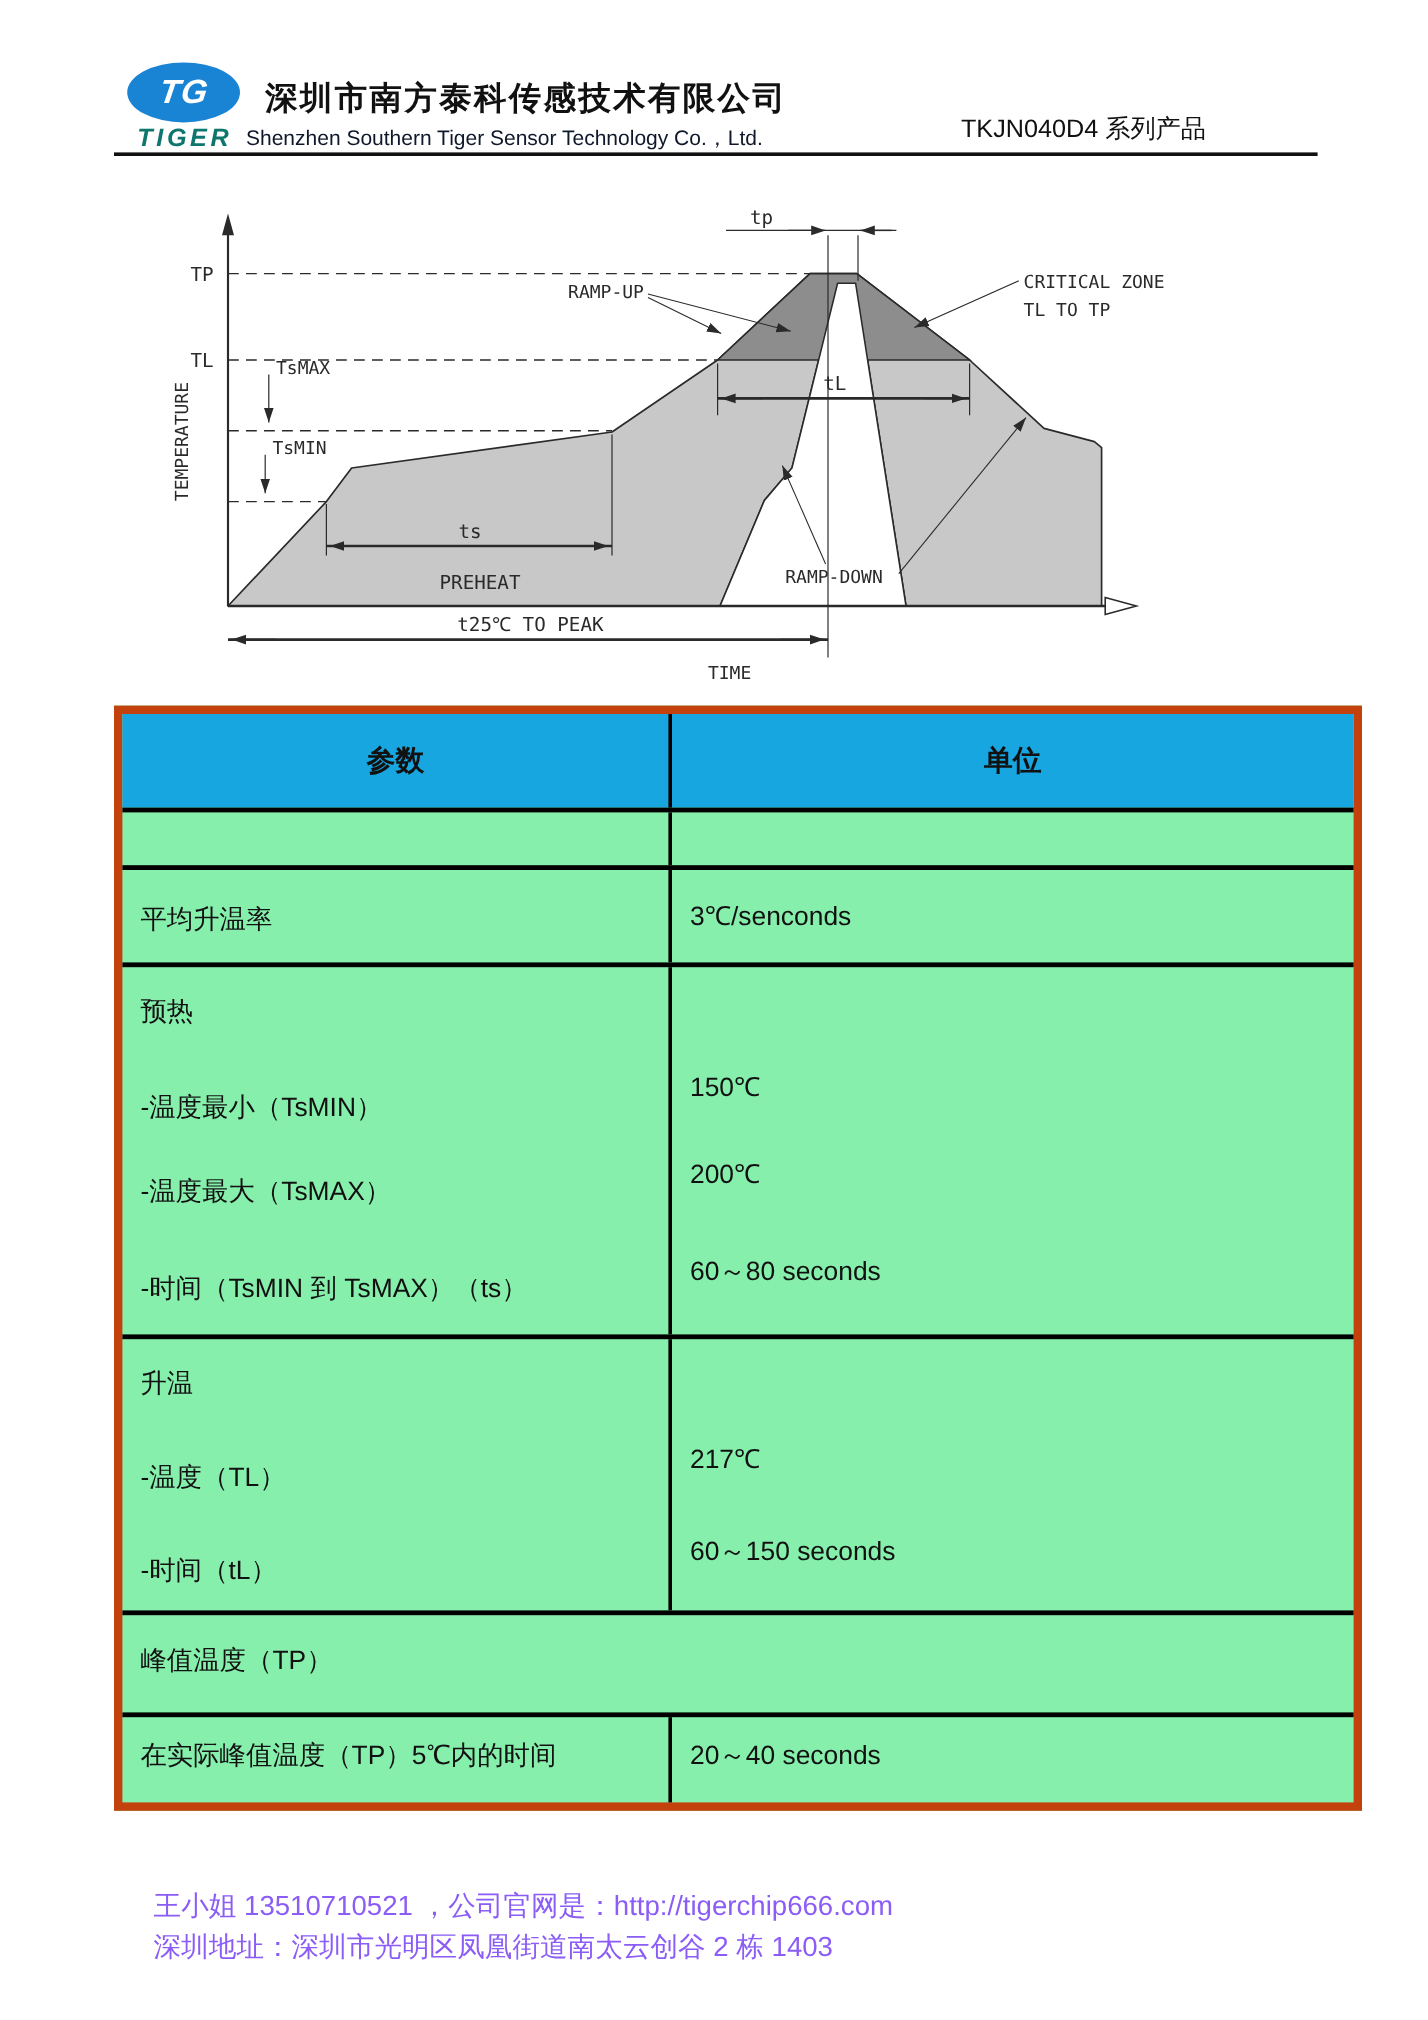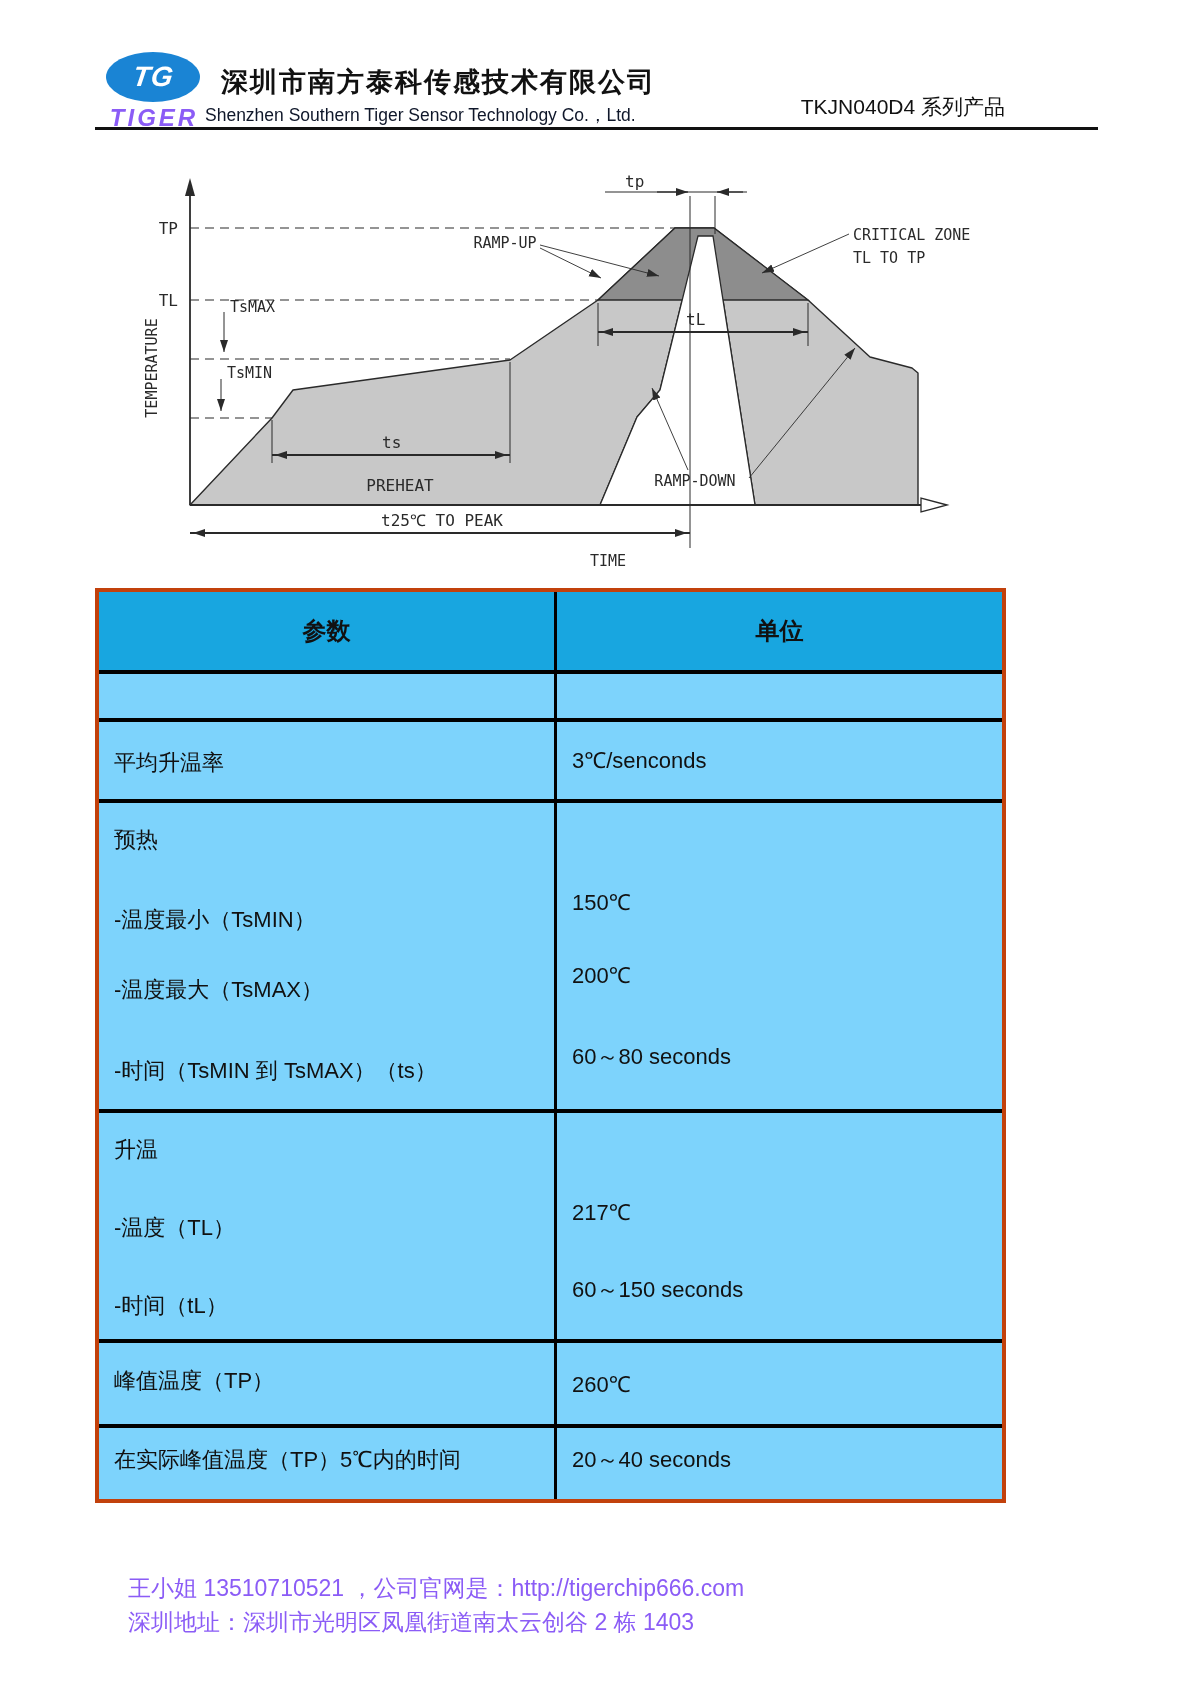--- a/index.html
+++ b/index.html
@@ -10,33 +10,33 @@
   }
   *{margin:0;padding:0;box-sizing:border-box}
   html,body{background:#fff}
   body{font-family:"Liberation Sans",sans-serif;color:#111}
   .page{position:relative;width:1190px;height:1683px;background:#fff;overflow:hidden}
 
   
   .logo{position:absolute;left:106px;top:52px;width:96px;text-align:center}
   .logo-ellipse{width:94px;height:50px;border-radius:50%;background:#1a84d4;display:flex;align-items:center;justify-content:center}
   .logo-tg{color:#fff;font-weight:bold;font-style:italic;font-size:28px;letter-spacing:1px;transform:skewX(-8deg)}
-  .logo-word{margin-top:2px;color:#8b5cf6;font-weight:bold;font-style:italic;font-size:24px;letter-spacing:3px}
+  .logo-word{margin-top:2px;color:#0f766e;font-weight:bold;font-style:italic;font-size:21px;letter-spacing:3px}
   .company-cn{position:absolute;left:221px;top:64px;font-size:27px;font-weight:bold;letter-spacing:2px}
   .company-en{position:absolute;left:205px;top:103px;font-size:17.5px;color:#0f172a}
   .product-series{position:absolute;left:780px;top:93px;width:225px;text-align:right;font-size:21px}
   .header-rule{position:absolute;left:95px;top:127px;width:1003px;height:3px;background:#111}
 
   
   .diagram{position:absolute;left:135px;top:160px;width:870px;height:420px}
   .diagram svg{display:block;width:100%;height:100%}
   .diagram text{font-family:"DejaVu Sans Mono",monospace;fill:var(--line)}
 
   
-  .tbl{position:absolute;left:95px;top:588px;width:911px;border:4px solid #c2410c;background:#7dd3fc}
+  .tbl{position:absolute;left:95px;top:588px;width:1040px;border:7px solid #c2410c;background:#86efac}
   .trow{display:flex;border-top:4px solid #000}
   .trow:first-child{border-top:none}
   .thead{background:var(--accent)}
   .cell{position:relative;width:455px;border-left:3px solid #000}
   .cell:first-child{border-left:none}
   .cell.grow{flex:1}
   .hcell{display:flex;align-items:center;justify-content:center;font-size:24px;font-weight:bold}
   .ln{position:absolute;left:15px;right:8px;font-size:22px;line-height:26px;white-space:nowrap}
 
   
@@ -176,23 +176,20 @@
       <div class="cell grow">
         <div class="ln" style="top:87px">217℃</div>
         <div class="ln" style="top:164px">60～150 seconds</div>
       </div>
     </div>
 
     <div class="trow" style="height:85px">
       <div class="cell">
         <div class="ln" style="top:25px">峰值温度（TP）</div>
       </div>
-      <div class="cell grow">
-        <div class="ln" style="top:29px">260℃</div>
-      </div>
     </div>
 
     <div class="trow" style="height:75px">
       <div class="cell">
         <div class="ln" style="top:19px">在实际峰值温度（TP）5℃内的时间</div>
       </div>
       <div class="cell grow">
         <div class="ln" style="top:19px">20～40 seconds</div>
       </div>
     </div>

